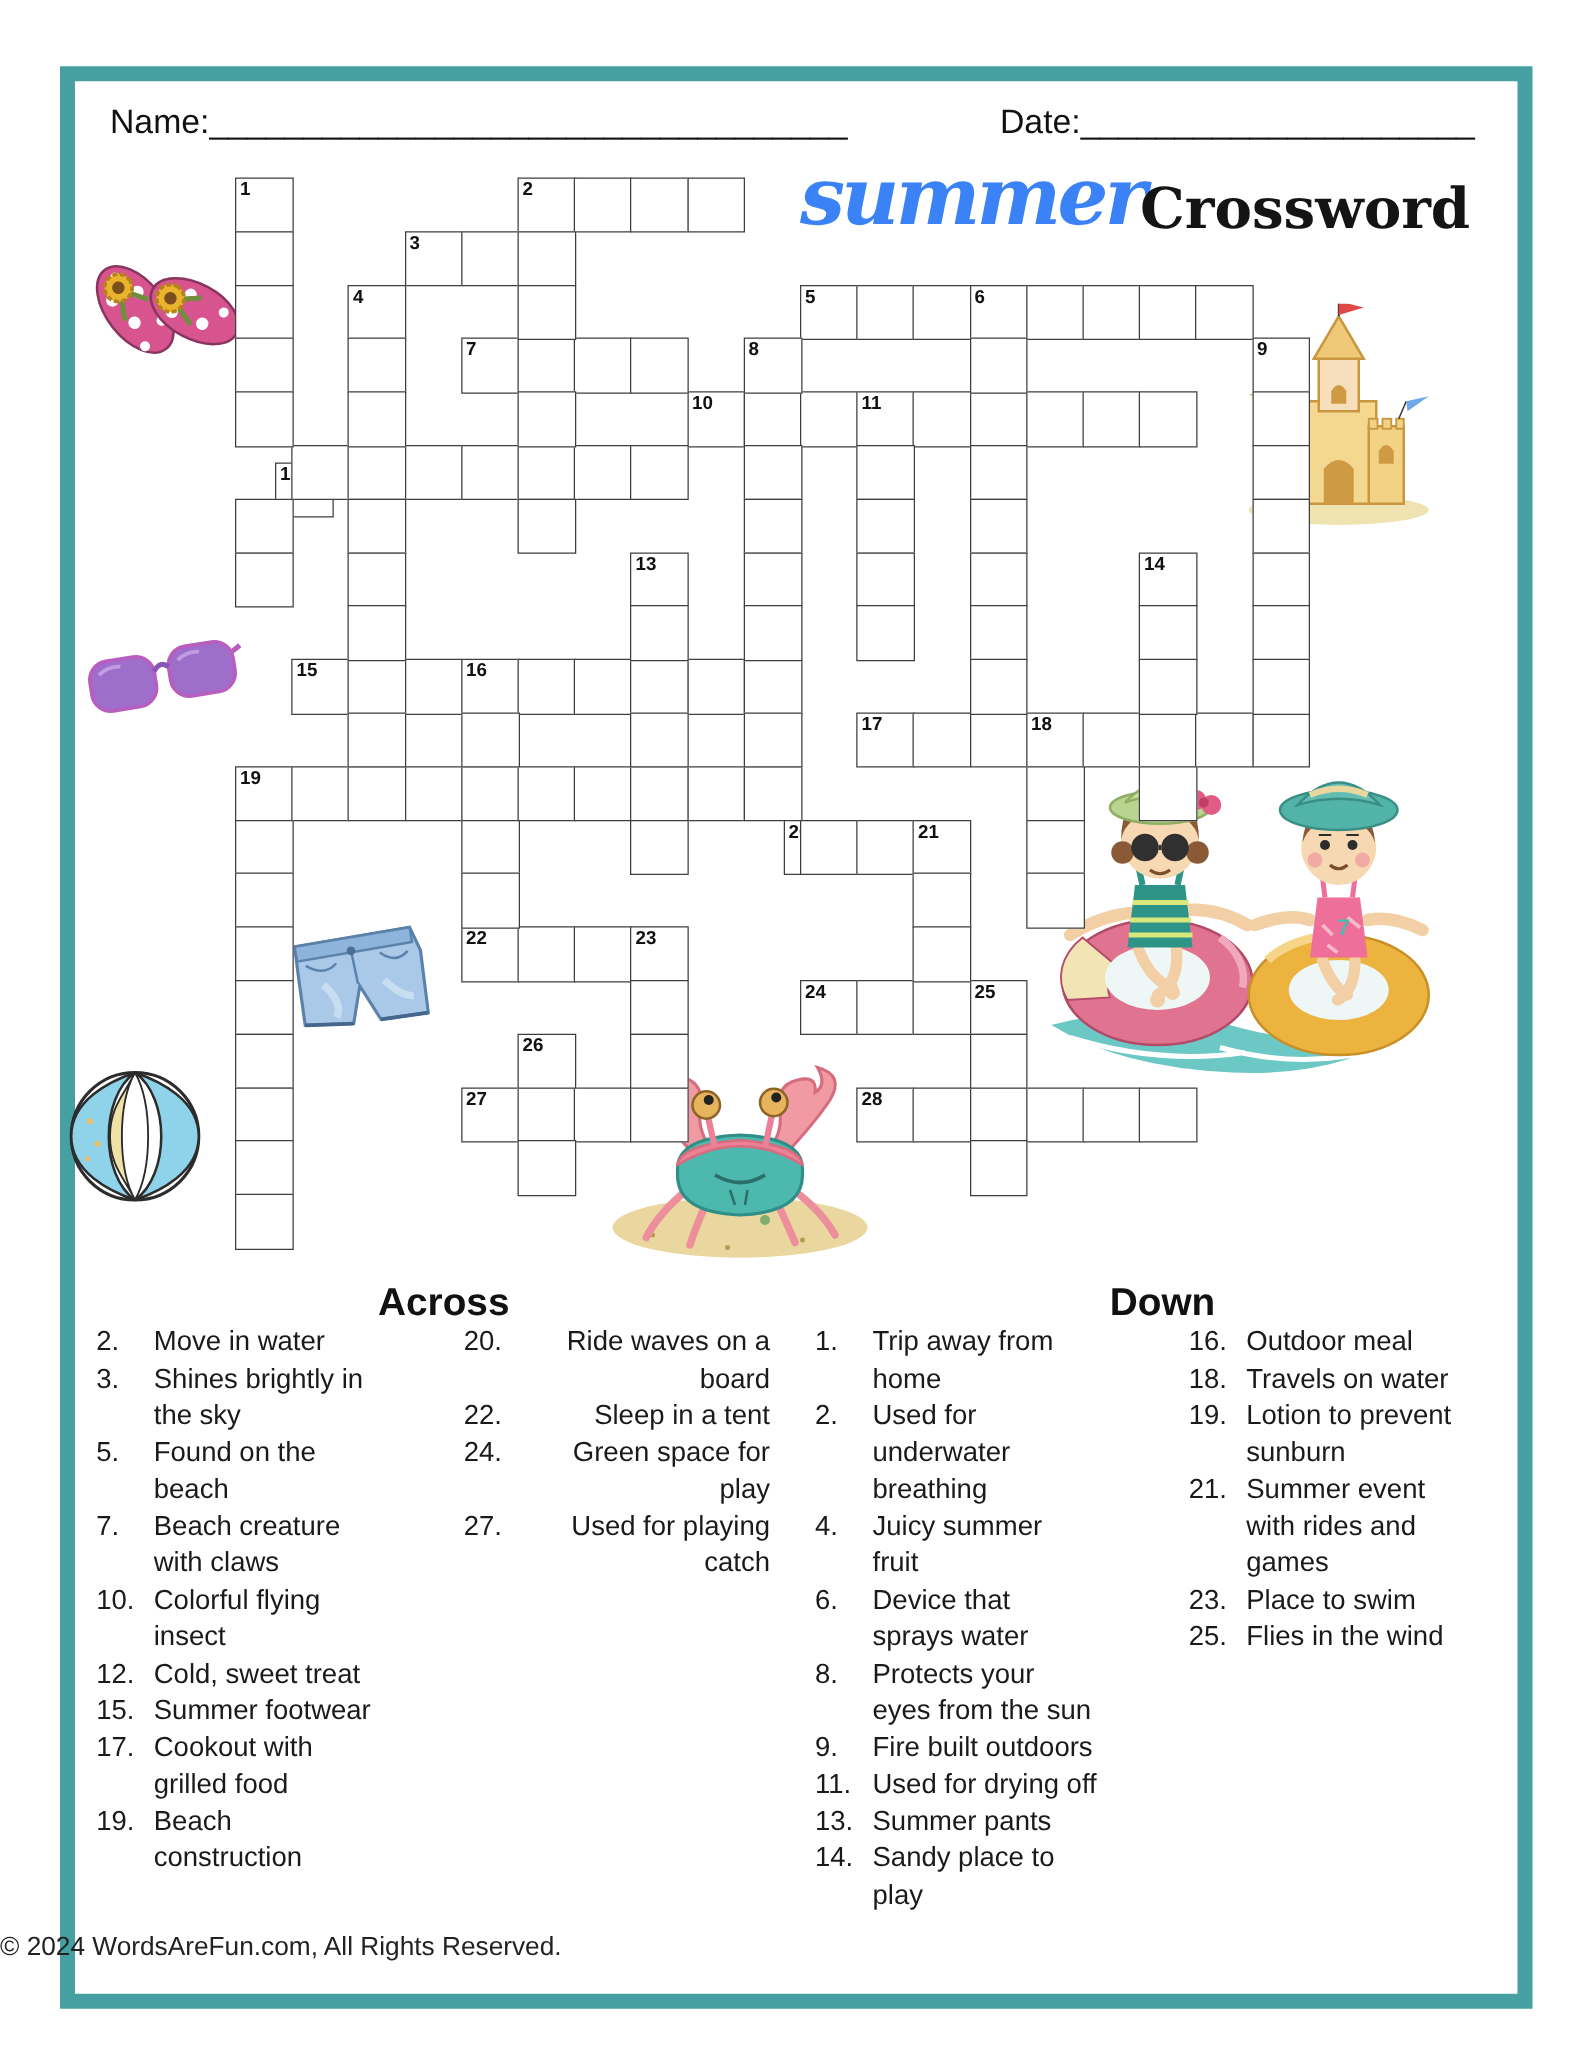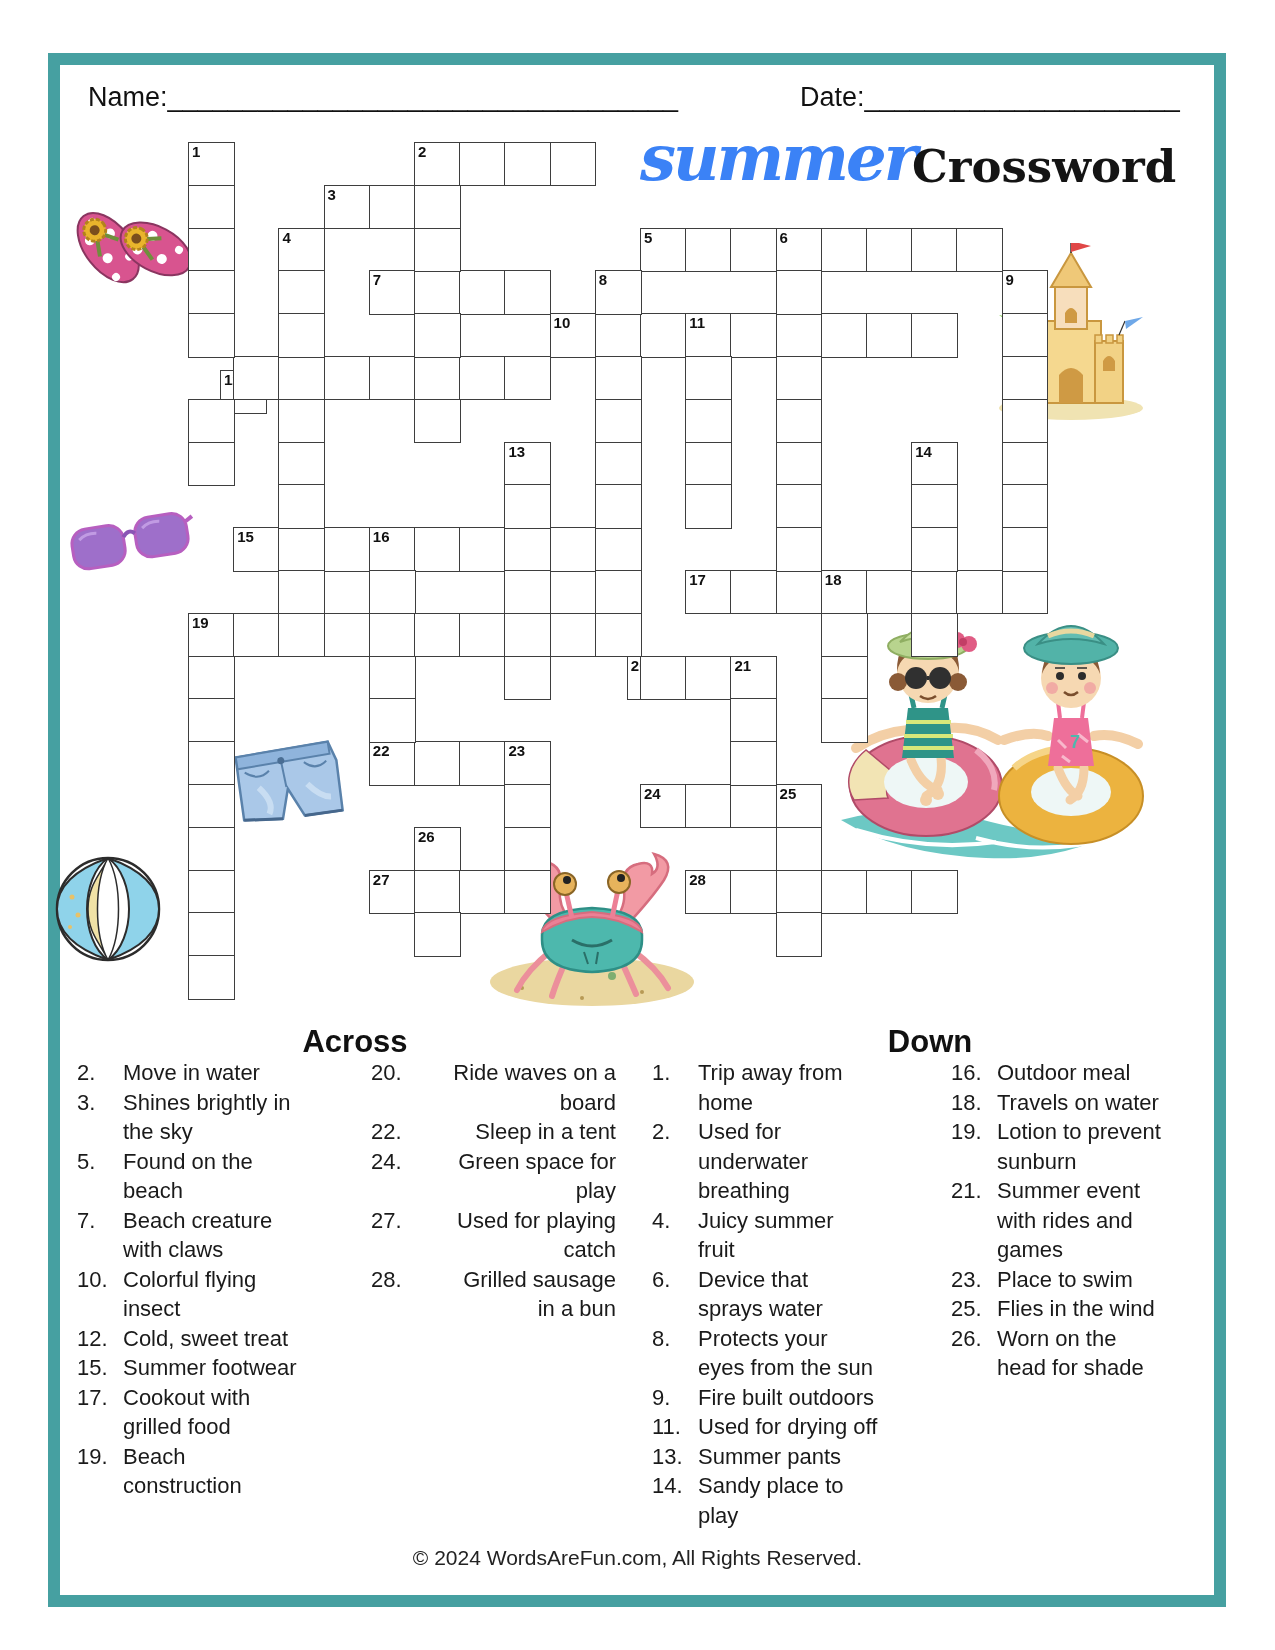--- a/index.html
+++ b/index.html
@@ -28,21 +28,21 @@
   .head-down{left:830px;top:1024px;width:200px;}
   .clue-col{position:absolute;top:1058px;font-size:22px;line-height:29.5px;color:#1a1a1a;}
   .col-a1{left:77px;width:265px;}
   .col-a2{left:371px;width:245px;text-align:right;}
   .col-d1{left:652px;width:250px;}
   .col-d2{left:951px;width:225px;}
   .clue{position:relative;padding-left:46px;}
   .cnum{position:absolute;left:0;top:0;}
   .ctext{white-space:pre-line;}
   
-  .footer{position:absolute;left:0;top:1546px;width:1275px;text-align:center;
+  .footer{position:absolute;left:0;top:1546px;width:1275px;text-align:left;
           font-size:21px;color:#222;}
   .deco{position:absolute;}
 </style>
 </head>
 <body>
 
 <div class="page">
   <div class="frame"></div>
 
   <div class="hdr-label name-wrap">
@@ -452,22 +452,20 @@
 construction</span></div>
     </div>
   <div class="clue-col col-a2">
       <div class="clue"><span class="cnum">20.</span><span class="ctext">Ride waves on a
 board</span></div>
       <div class="clue"><span class="cnum">22.</span><span class="ctext">Sleep in a tent</span></div>
       <div class="clue"><span class="cnum">24.</span><span class="ctext">Green space for
 play</span></div>
       <div class="clue"><span class="cnum">27.</span><span class="ctext">Used for playing
 catch</span></div>
-      <div class="clue"><span class="cnum">28.</span><span class="ctext">Grilled sausage
-in a bun</span></div>
     </div>
   <div class="clue-col col-d1">
       <div class="clue"><span class="cnum">1.</span><span class="ctext">Trip away from
 home</span></div>
       <div class="clue"><span class="cnum">2.</span><span class="ctext">Used for
 underwater
 breathing</span></div>
       <div class="clue"><span class="cnum">4.</span><span class="ctext">Juicy summer
 fruit</span></div>
       <div class="clue"><span class="cnum">6.</span><span class="ctext">Device that
@@ -483,18 +481,16 @@
   <div class="clue-col col-d2">
       <div class="clue"><span class="cnum">16.</span><span class="ctext">Outdoor meal</span></div>
       <div class="clue"><span class="cnum">18.</span><span class="ctext">Travels on water</span></div>
       <div class="clue"><span class="cnum">19.</span><span class="ctext">Lotion to prevent
 sunburn</span></div>
       <div class="clue"><span class="cnum">21.</span><span class="ctext">Summer event
 with rides and
 games</span></div>
       <div class="clue"><span class="cnum">23.</span><span class="ctext">Place to swim</span></div>
       <div class="clue"><span class="cnum">25.</span><span class="ctext">Flies in the wind</span></div>
-      <div class="clue"><span class="cnum">26.</span><span class="ctext">Worn on the
-head for shade</span></div>
     </div>
 
   <div class="footer">© 2024 WordsAreFun.com, All Rights Reserved.</div>
 </div>
 
 </body></html>

